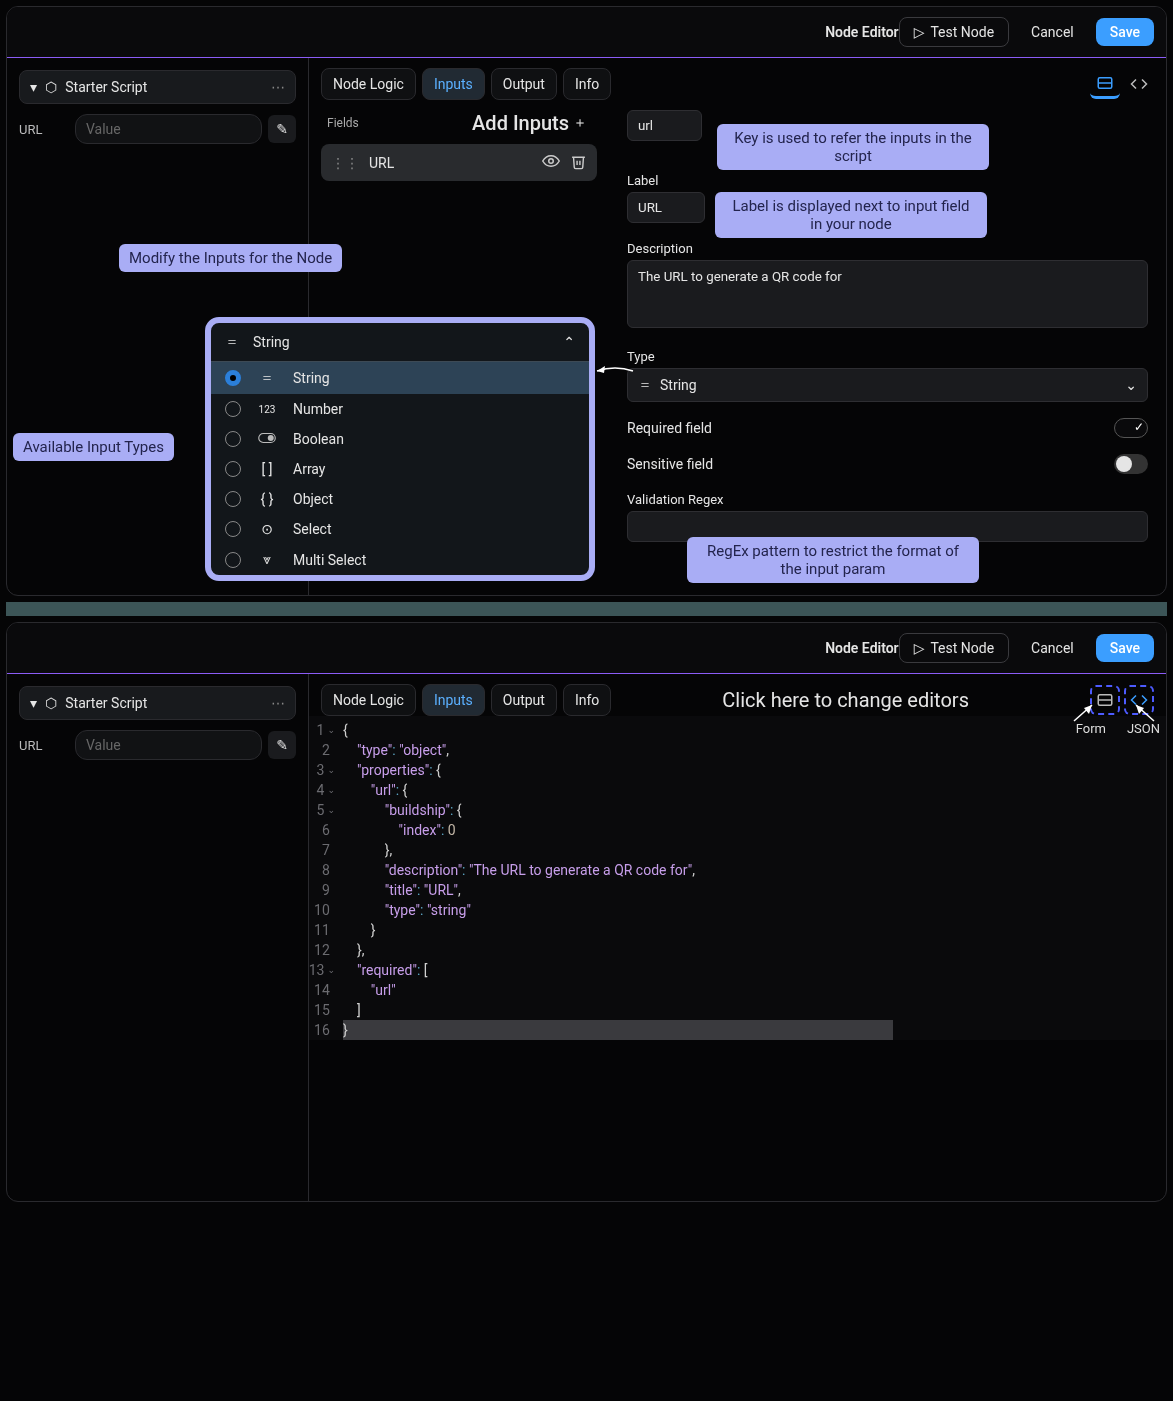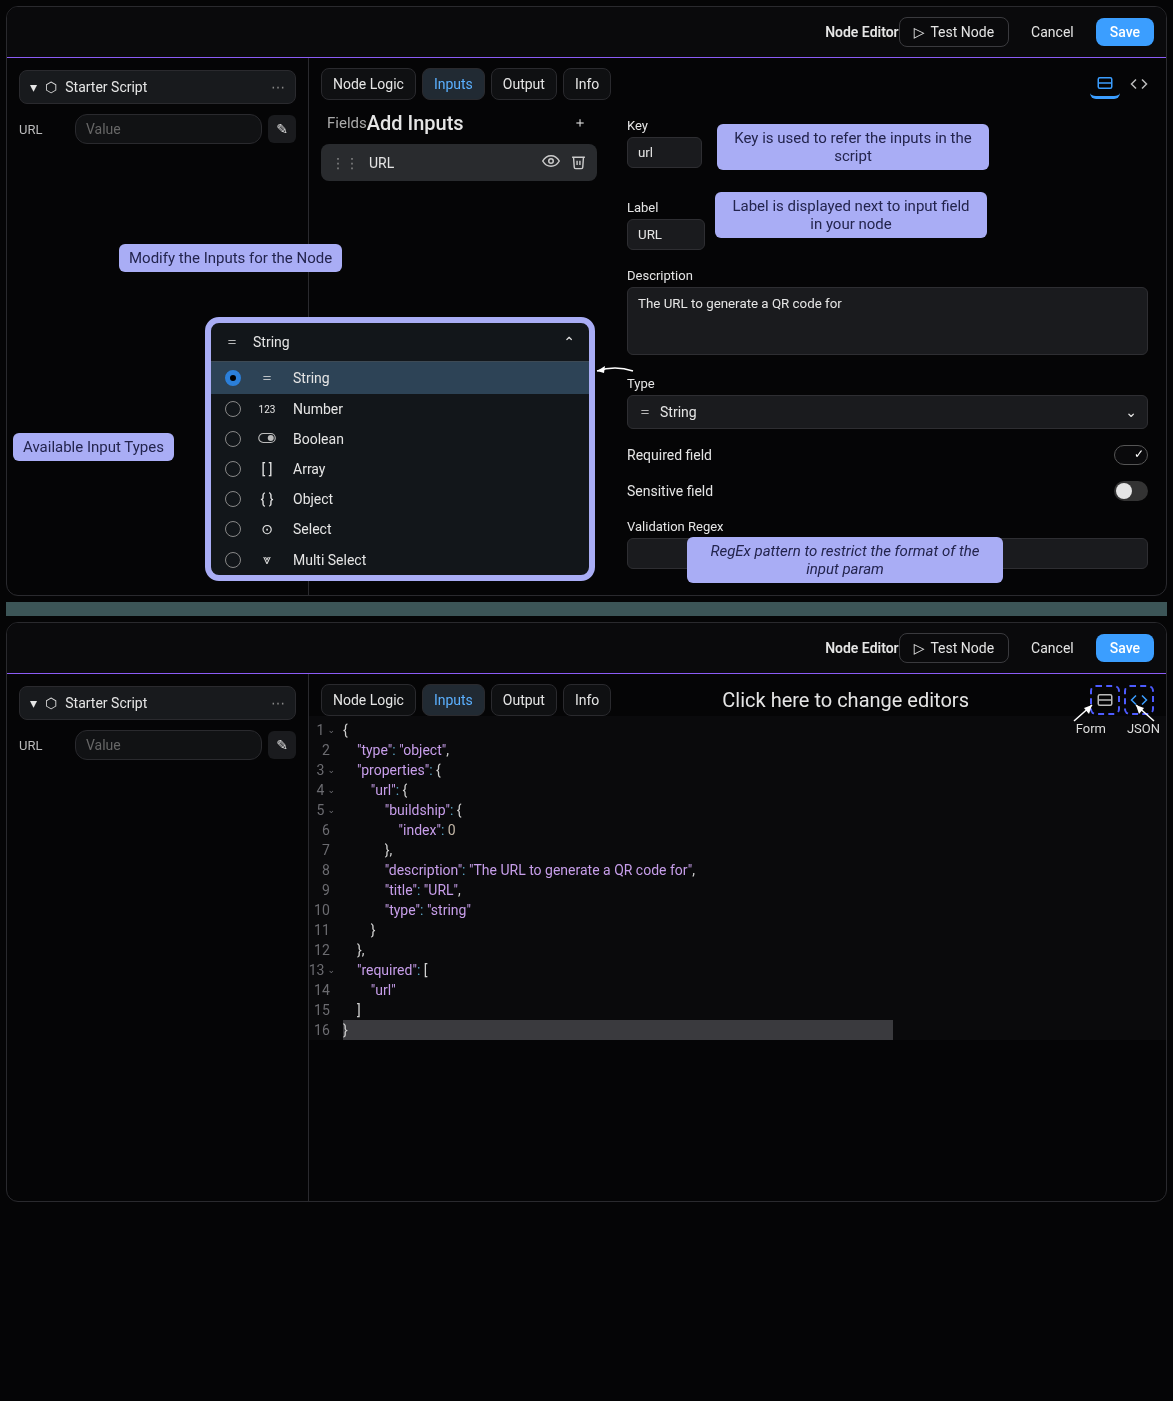--- a/index.html
+++ b/index.html
@@ -37,22 +37,22 @@
   .tabrow { display:flex; gap:6px; padding:10px 12px 0 12px; align-items:center; }
   .toggle-group { margin-left:auto; display:flex; gap:4px; align-items:center; }
   .tab { padding:7px 11px; border-radius:8px; cursor:pointer; background:#0f1012; border:1px solid #2a2a2e; }
   .tab.active { background:#212a33; color:#5bb0ff; }
   .tg { width:30px; height:30px; display:flex; align-items:center; justify-content:center; border-radius:6px; }
   .tg.active { border-bottom:3px solid #3b9eff; }
   .tg.dashed { border:2px dashed #4d5bff; border-radius:6px; }
 
   
   .midheader { display:flex; align-items:center; padding:0 6px; }
-  .fieldslabel { font-size:15px; color:#aaa; }
-  .addinputs-title { flex:1; text-align:left; font-size:20px; font-weight:500; }
+  .fieldslabel { font-size:12px; color:#aaa; }
+  .addinputs-title { flex:1; text-align:right; font-size:20px; font-weight:500; }
   .plus { cursor:pointer; padding:4px; }
   .field-pill { margin-top:8px; display:flex; align-items:center; gap:10px; background:#292b2e; padding:8px 10px; border-radius:8px; }
   .field-pill .grip { color:#888; }
   .field-pill .eye { margin-left:auto; color:#ccc; }
   .field-pill .trash { color:#ccc; }
 
   
   .flabel { font-size:13px; margin:8px 0 4px 0; }
   .finput { width:100%; background:#1a1b1e; border:1px solid #2e2e32; border-radius:6px; padding:7px 10px; color:#e5e5e5; }
   .ftextarea { width:100%; height:68px; background:#1a1b1e; border:1px solid #2e2e32; border-radius:6px; padding:8px 10px; color:#e5e5e5; resize:none; }
@@ -177,21 +177,20 @@
               <svg width="17" height="17" viewBox="0 0 24 24" fill="none" stroke="currentColor" stroke-width="2">
                   <polyline points="3 6 5 6 21 6"></polyline>
                   <path d="M19 6l-1 14a2 2 0 0 1-2 2H8a2 2 0 0 1-2-2L5 6"></path>
                   <path d="M10 11v6M14 11v6"></path>
                 </svg>
             </span>
           </div>
         </div>
 
         <div class="rightpane">
-          <div class="flabel">Key</div>
           <input class="finput" style="width: 75px;" value="url">
 
           <div class="flabel" style="margin-top:32px">Label</div>
           <input class="finput" style="width: 78px;" value="URL">
 
           <div class="flabel" style="margin-top:18px">Description</div>
           <textarea class="ftextarea" style="">The URL to generate a QR code for</textarea>
 
           <div class="flabel" style="margin-top:18px">Type</div>
           <div class="finput fselect">
@@ -213,21 +212,21 @@
           <input class="finput" style="">
         </div>
       </div>
     </div>
   </div>
 
   <div class="callout" style="left:112px; top:237px;">Modify the Inputs for the Node</div>
   <div class="callout" style="left:6px; top:426px;">Available Input Types</div>
   <div class="callout" style="left:710px; top:117px; width:272px; text-align:center;">Key is used to refer the inputs in the script</div>
   <div class="callout" style="left:708px; top:185px; width:272px; text-align:center;">Label is displayed next to input field in your node</div>
-  <div class="callout" style="left:680px; top:530px; width:316px; text-align:center;font-style:italic;">RegEx pattern to restrict the format of the input param</div>
+  <div class="callout" style="left:680px; top:530px; width:292px; text-align:center;">RegEx pattern to restrict the format of the input param</div>
 
   <div class="dropdown-wrap">
     <div class="dd-header">
       <span>＝</span>
       <span>String</span>
       <span class="chev">⌃</span>
     </div>
     <div class="dd-row sel">
         <span class="radio"></span>
         <span class="dd-icon">＝</span>

